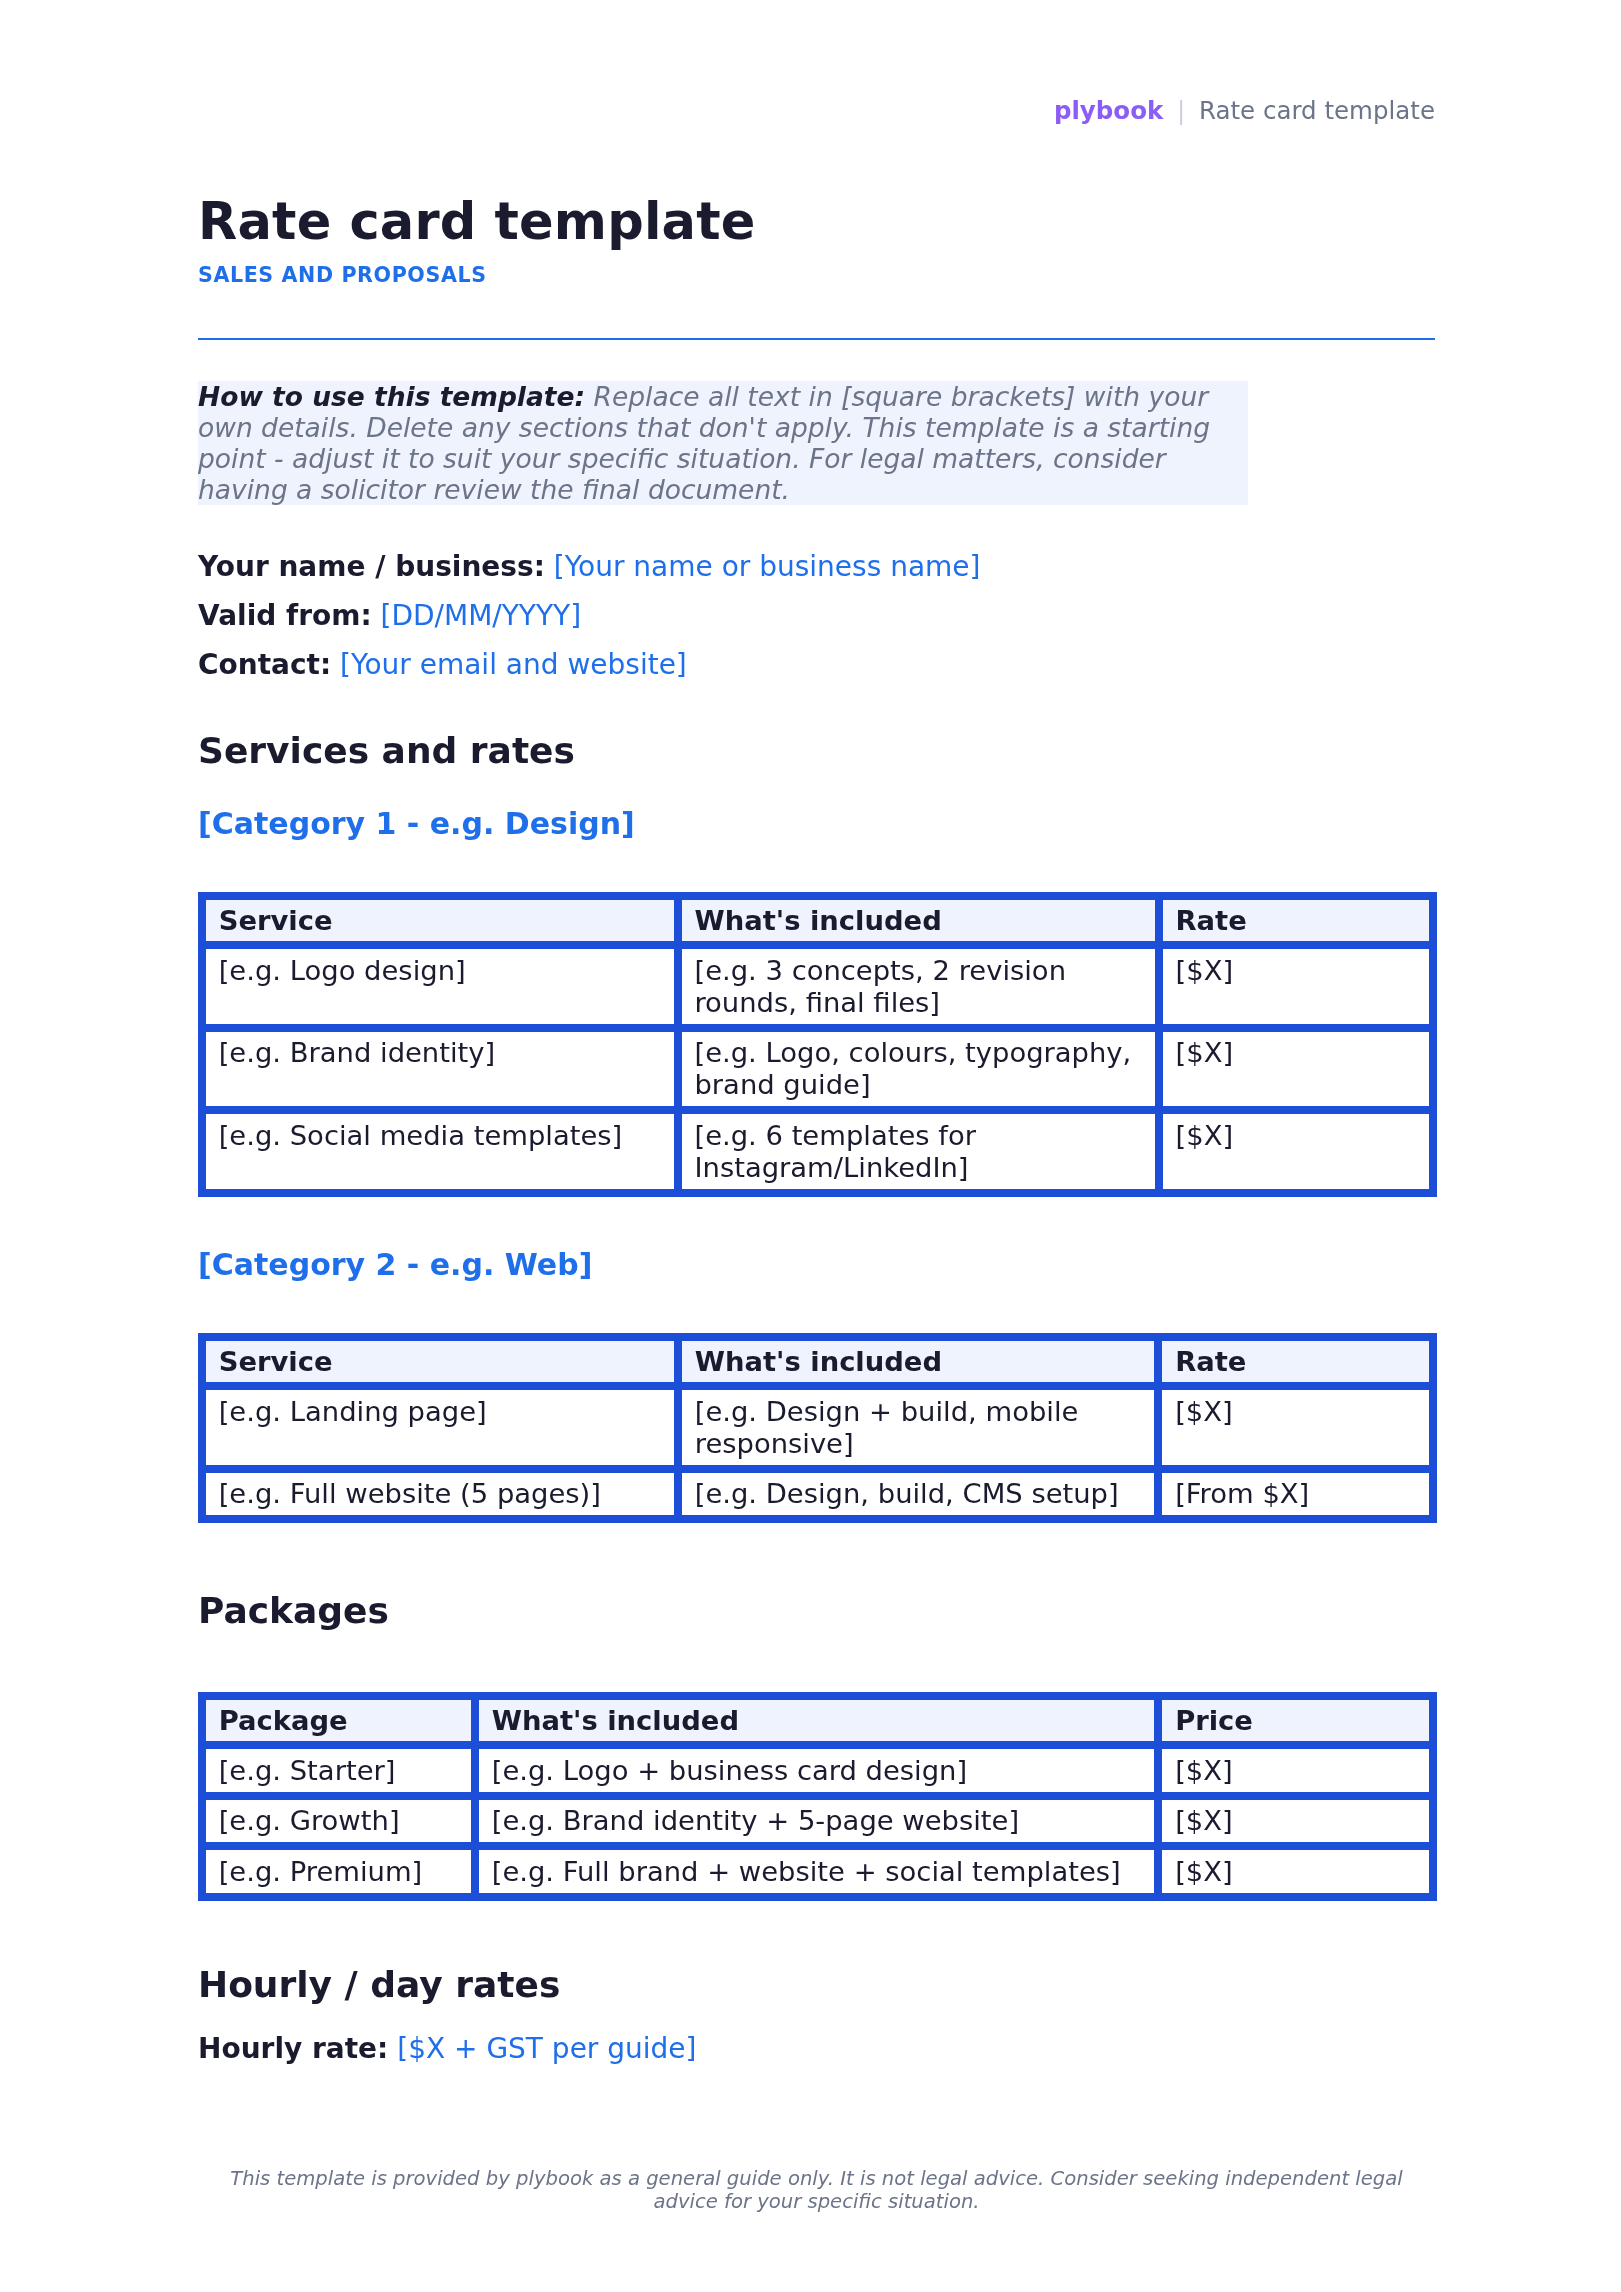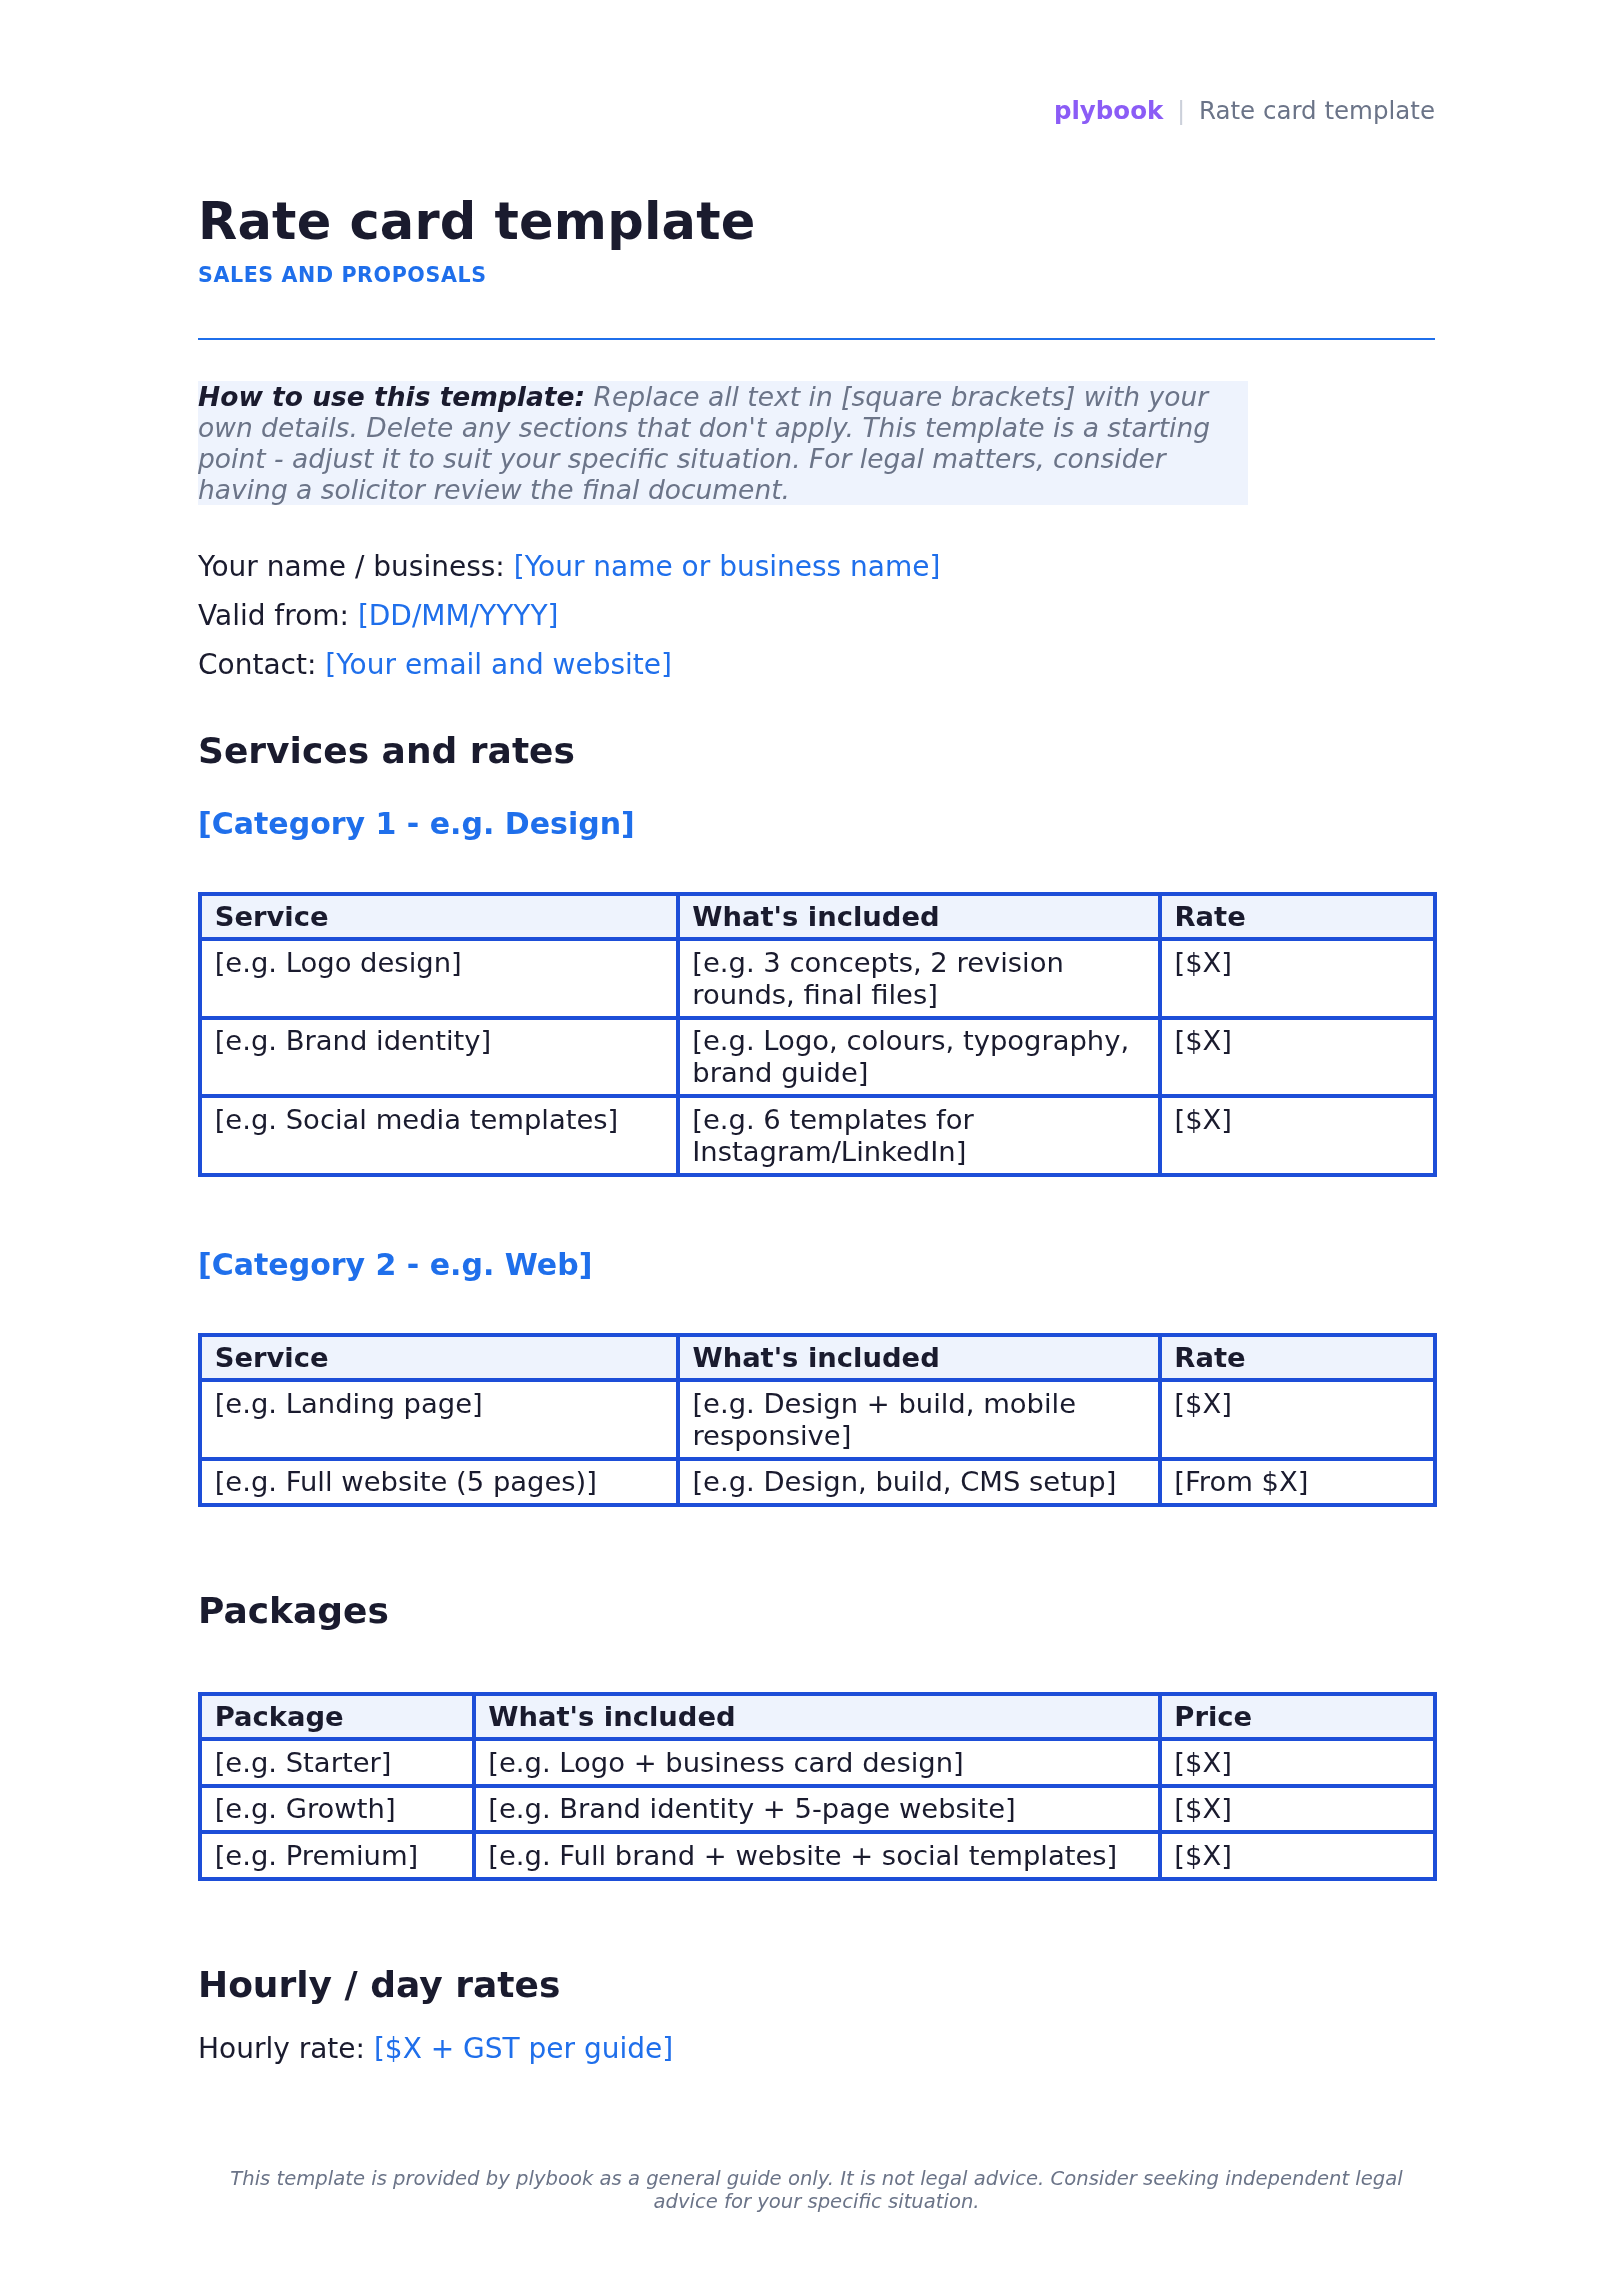--- a/index.html
+++ b/index.html
@@ -11,26 +11,26 @@
     .topbar { position: absolute; right: 0; top: 96px; font-size: 24.5px; white-space: nowrap; }
     .topbar .brand { color: #8b5cf6; font-weight: bold; }
     .topbar .sep { color: #cbd0da; margin: 0 13.7px; }
     .topbar .doc { color: #6b7488; }
     .title { position: absolute; top: 192px; left: 0; font-size: 51px; font-weight: bold; margin: 0; color: #1a1b2e; letter-spacing: 0.2px; }
     .subtitle { position: absolute; top: 263px; left: 0; font-size: 20.6px; font-weight: bold; color: #1f6feb; letter-spacing: 0.6px; }
     .rule { position: absolute; top: 338px; left: 0; width: 1237px; height: 2px; background: #1f6feb; }
     .howto { position: absolute; top: 381px; left: 0; width: 1050px; background: #eef3fd; font-style: italic; font-size: 26.5px; line-height: 31px; color: #6b7488; padding: 0; }
     .howto b { color: #1a1b2e; }
     .field { position: absolute; left: 0; font-size: 28px; white-space: nowrap; }
-    .field .lbl { font-weight: normal; color: #1a1b2e; text-align: center; }
+    .field .lbl { font-weight: bold; color: #1a1b2e; text-align: center; }
     .field .val { color: #1f6feb; }
     .h2 { position: absolute; left: 0; font-size: 36px; font-weight: bold; color: #1a1b2e; margin: 0; }
     .h3 { position: absolute; left: 0; font-size: 30px; font-weight: bold; color: #1f6feb; margin: 0; }
     table { position: absolute; left: 0; width: 1239px; border-collapse: collapse; font-size: 27.4px; }
-    th, td { border: 4px solid #1d4ed8; text-align: left; vertical-align: top; padding: 5.9px 12.7px 4.9px 12.7px; line-height: 32px; }
+    th, td { border: 8px solid #1d4ed8; text-align: left; vertical-align: top; padding: 5.9px 12.7px 4.9px 12.7px; line-height: 32px; }
     th { background: #eef3fd; font-weight: bold; color: #1a1b2e; padding-top: 4.9px; padding-bottom: 3.9px; }
     td { color: #1a1b2e; }
     .footer { position: absolute; top: 2168px; left: 0; width: 1237px; text-align: center; font-style: italic; font-size: 19.6px; line-height: 22.5px; color: #6b7488; }
   </style>
 </head>
 <body>
 
 <div class="page">
 
   <div class="topbar">

